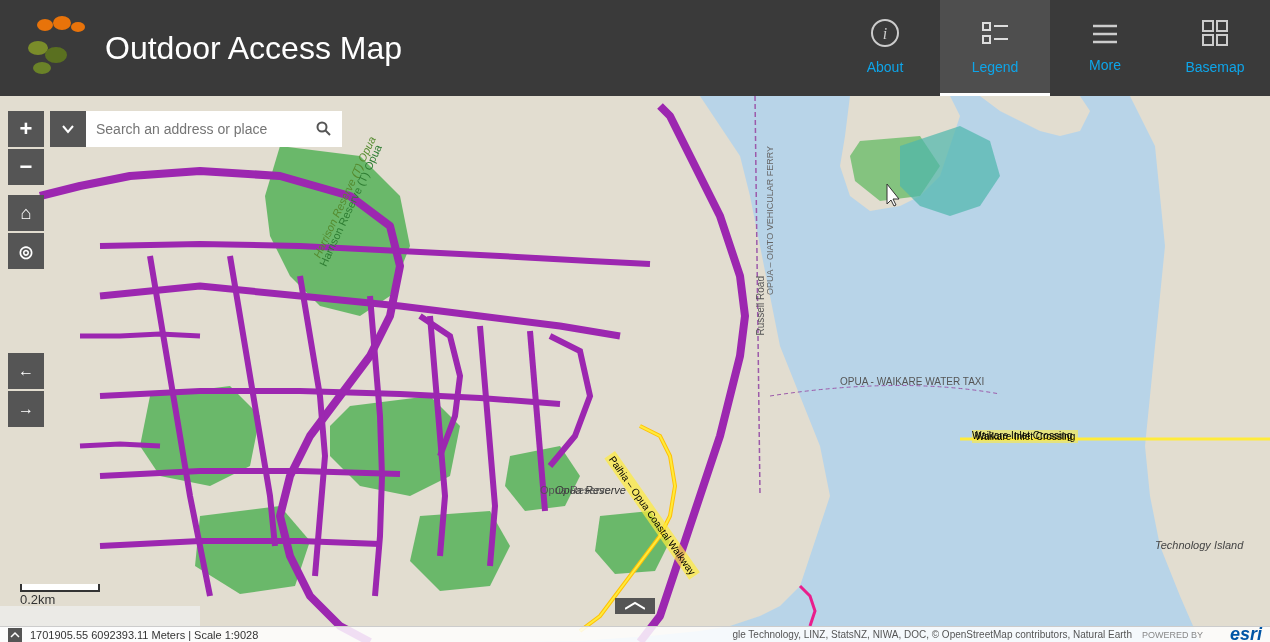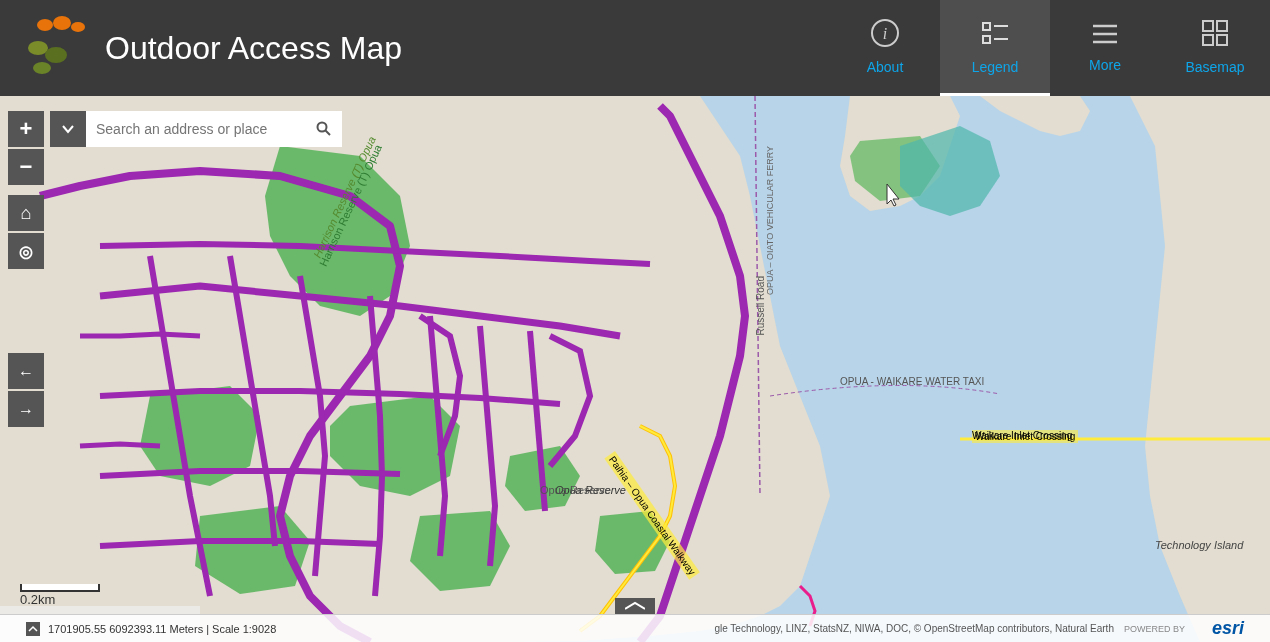--- a/index.html
+++ b/index.html
@@ -170,25 +170,25 @@
       font-style: italic;
       pointer-events: none;
     }
 
     
     #bottom-bar {
       position: absolute;
       bottom: 0;
       left: 0;
       right: 0;
-      height: 28px;
+      height: 16px;
       background: rgba(255,255,255,0.85);
       display: flex;
       align-items: center;
-      padding: 0 26px;
+      padding: 0 8px;
       font-size: 11px;
       color: #333;
       z-index: 10;
       border-top: 1px solid #ccc;
     }
 
     #coordinates {
       flex: 1;
     }
 

